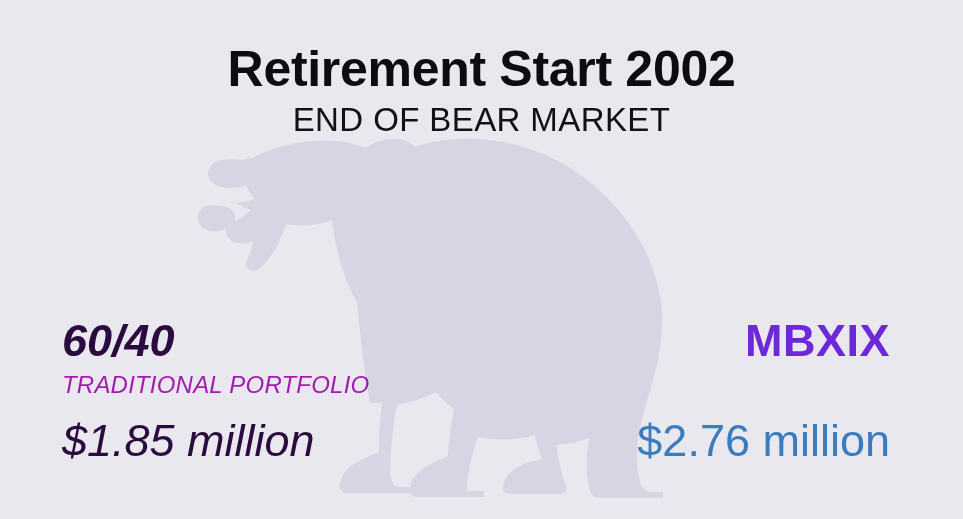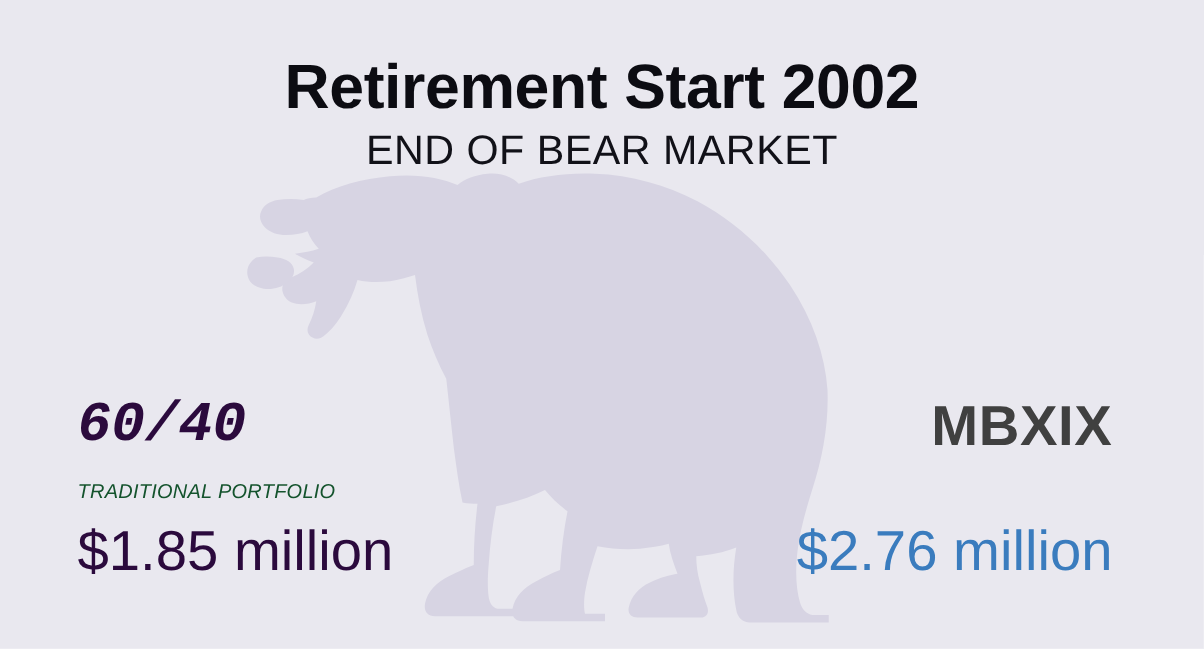--- a/index.html
+++ b/index.html
@@ -75,51 +75,51 @@
   .panel-name {
     font-family: "Liberation Sans", sans-serif;
     font-size: 45px;
     font-weight: 700;
     line-height: 1.0;
     white-space: nowrap;
   }
   .panel-left .panel-name {
     color: #2b0a3d;
     font-style: italic;
-    font-family: Liberation Mono, monospace;
   }
   .panel-right .panel-name {
-    color: #404040;
+    color: #6d28d9;
     font-style: normal;
     letter-spacing: 0.5px;
   }
   .panel-desc {
-    margin-top: 23px;
-    font-family: "Liberation Sans", sans-serif;
-    font-size: 16px;
+    margin-top: 10px;
+    font-family: "Liberation Sans", sans-serif;
+    font-size: 24px;
     font-style: italic;
     font-weight: 400;
-    color: #14532d;
+    color: #a21caf;
     line-height: 1.0;
     letter-spacing: 0.2px;
     white-space: nowrap;
   }
   .panel-value {
     position: absolute;
     top: 418px;
     font-family: "Liberation Sans", sans-serif;
     font-size: 45px;
     font-weight: 400;
     line-height: 1.0;
     white-space: nowrap;
   }
   .value-left {
     left: 62px;
     color: #2b0a3d;
     text-align: right;
+    font-style: italic;
   }
   .value-right {
     right: 62px;
     color: #3a7cbe;
     text-align: right;
   }
 </style>
 </head>
 <body>
 

